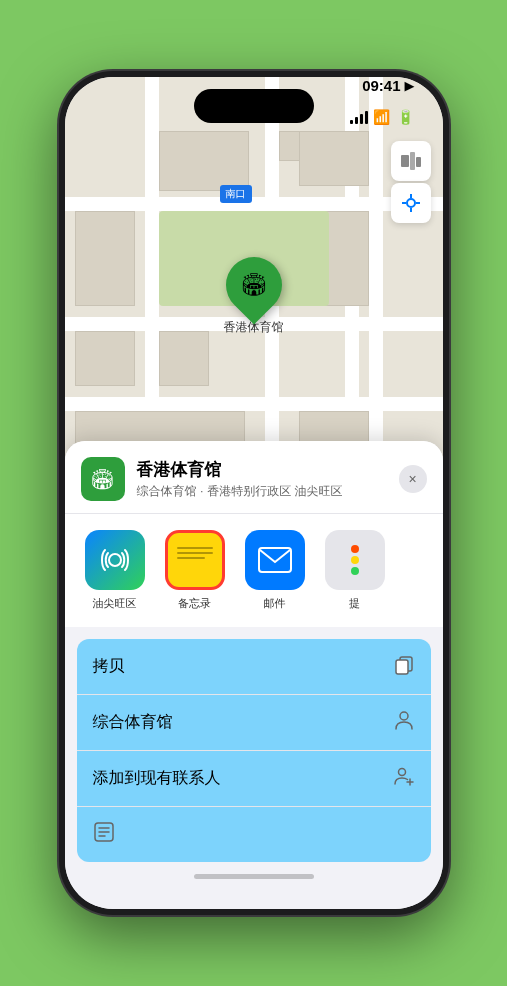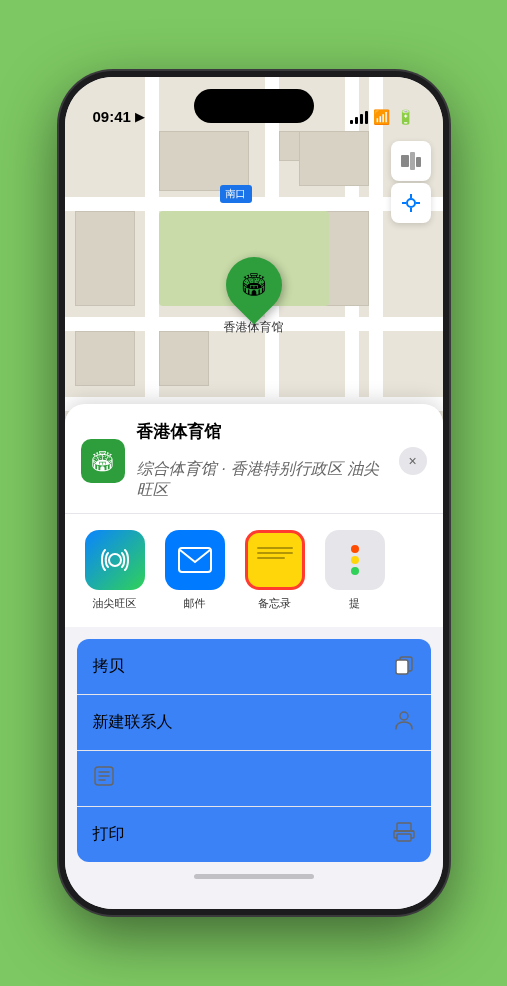--- a/index.html
+++ b/index.html
@@ -52,20 +52,21 @@
       position: absolute;
       top: 0;
       left: 0;
       right: 0;
       height: 54px;
       display: flex;
       align-items: flex-end;
       justify-content: space-between;
       padding: 0 28px 6px;
       z-index: 50;
+      flex-direction: column;
     }
 
     .status-time {
       font-size: 15px;
       font-weight: 600;
       color: #000;
       display: flex;
       align-items: center;
       gap: 3px;
     }
@@ -238,24 +239,23 @@
       flex: 1;
     }
 
     .venue-name {
       font-size: 17px;
       font-weight: 600;
       color: #000;
     }
 
     .venue-subtitle {
-      font-size: 16px;
+      font-size: 12px;
       color: #666;
-      margin-top: 16px;
-      font-style: italic;
+      margin-top: 2px;
     }
 
     .close-btn {
       width: 28px;
       height: 28px;
       background: #e5e5ea;
       border-radius: 50%;
       display: flex;
       align-items: center;
       justify-content: center;
@@ -325,21 +325,21 @@
 
     .share-label {
       font-size: 11px;
       color: #333;
       text-align: center;
     }
 
     
     .action-list {
       margin: 12px;
-      background: #3b82f6;
+      background: #7dd3fc;
       border-radius: 12px;
       overflow: hidden;
       text-align: center;
     }
 
     .action-item {
       display: flex;
       align-items: center;
       justify-content: space-between;
       padding: 14px 16px;
@@ -476,41 +476,41 @@
               <path d="M22 8 C25 11, 25 19, 22 22" stroke="white" stroke-width="2" fill="none" stroke-linecap="round"></path>
               <path d="M5 25 C1 21, 1 9, 5 5" stroke="white" stroke-width="2" fill="none" stroke-linecap="round"></path>
               <path d="M25 5 C29 9, 29 21, 25 25" stroke="white" stroke-width="2" fill="none" stroke-linecap="round"></path>
             </svg>
           </div>
           <span class="share-label">油尖旺区</span>
         </div>
 
 
         <div class="share-item">
-          <div class="share-icon mail">
-            <svg width="34" height="26" viewBox="0 0 34 26" fill="none">
-              <rect x="1" y="1" width="32" height="24" rx="3" fill="none" stroke="white" stroke-width="2"></rect>
-              <path d="M2 3 L17 15 L32 3" stroke="white" stroke-width="2" fill="none"></path>
-            </svg>
-          </div>
-          <span class="share-label">邮件</span>
-        </div>
-
-        <div class="share-item">
           <div class="share-icon notes" style="border:3px solid #ff3b30;background:#ffd60a;flex-direction:column;align-items:center;justify-content:flex-start;padding:10px 12px;">
             <div class="notes-lines">
               <div class="notes-line"></div>
               <div class="notes-line"></div>
               <div class="notes-line"></div>
             </div>
           </div>
           <span class="share-label">备忘录</span>
         </div>
 
         <div class="share-item">
+          <div class="share-icon mail">
+            <svg width="34" height="26" viewBox="0 0 34 26" fill="none">
+              <rect x="1" y="1" width="32" height="24" rx="3" fill="none" stroke="white" stroke-width="2"></rect>
+              <path d="M2 3 L17 15 L32 3" stroke="white" stroke-width="2" fill="none"></path>
+            </svg>
+          </div>
+          <span class="share-label">邮件</span>
+        </div>
+
+        <div class="share-item">
           <div class="share-icon more" style="flex-direction:column;align-items:center;justify-content:center;gap:3px;">
             <div class="more-dot" style="background:#ff4c00;"></div>
             <div class="more-dot" style="background:#ffd60a;"></div>
             <div class="more-dot" style="background:#30d158;"></div>
           </div>
           <span class="share-label">提</span>
         </div>
 
       </div>
 
@@ -520,53 +520,52 @@
           <span class="action-text">拷贝</span>
           <span class="action-icon">
             <svg width="22" height="22" viewBox="0 0 22 22" fill="none">
               <rect x="7" y="4" width="12" height="14" rx="2" stroke="#666" stroke-width="1.5" fill="none"></rect>
               <rect x="3" y="7" width="12" height="14" rx="2" stroke="#666" stroke-width="1.5" fill="white"></rect>
             </svg>
           </span>
         </div>
 
         <div class="action-item">
-          <span class="action-text">新建联系人</span>
+          <span class="action-text">综合体育馆</span>
           <span class="action-icon">
             <svg width="22" height="22" viewBox="0 0 22 22" fill="none">
               <circle cx="11" cy="7" r="4" stroke="#666" stroke-width="1.5" fill="none"></circle>
               <path d="M3 20 C3 15 6 13 11 13 C16 13 19 15 19 20" stroke="#666" stroke-width="1.5" fill="none" stroke-linecap="round"></path>
             </svg>
           </span>
         </div>
 
+        <div class="action-item">
+          <span class="action-text">添加到现有联系人</span>
+          <span class="action-icon">
+            <svg width="22" height="22" viewBox="0 0 22 22" fill="none">
+              <circle cx="9" cy="7" r="3.5" stroke="#666" stroke-width="1.5" fill="none"></circle>
+              <path d="M2 19 C2 14.5 5 13 9 13 C11 13 13 13.5 14.5 14.5" stroke="#666" stroke-width="1.5" fill="none" stroke-linecap="round"></path>
+              <line x1="17" y1="14" x2="17" y2="20" stroke="#666" stroke-width="1.5" stroke-linecap="round"></line>
+              <line x1="14" y1="17" x2="20" y2="17" stroke="#666" stroke-width="1.5" stroke-linecap="round"></line>
+            </svg>
+          </span>
+        </div>
 
         <div class="action-item">
           <span class="action-icon">
             <svg width="22" height="22" viewBox="0 0 22 22" fill="none">
               <rect x="2" y="2" width="18" height="18" rx="3" stroke="#666" stroke-width="1.5" fill="none"></rect>
               <line x1="6" y1="7" x2="16" y2="7" stroke="#666" stroke-width="1.5" stroke-linecap="round"></line>
               <line x1="6" y1="11" x2="16" y2="11" stroke="#666" stroke-width="1.5" stroke-linecap="round"></line>
               <line x1="6" y1="15" x2="12" y2="15" stroke="#666" stroke-width="1.5" stroke-linecap="round"></line>
             </svg>
           </span>
         </div>
 
-        <div class="action-item">
-          <span class="action-text">打印</span>
-          <span class="action-icon">
-            <svg width="22" height="22" viewBox="0 0 22 22" fill="none">
-              <rect x="4" y="2" width="14" height="8" rx="1" stroke="#666" stroke-width="1.5" fill="none"></rect>
-              <rect x="4" y="13" width="14" height="7" rx="1" stroke="#666" stroke-width="1.5" fill="none"></rect>
-              <path d="M4 10 H2 Q1 10 1 11 V16 Q1 17 2 17 H4" stroke="#666" stroke-width="1.5" fill="none"></path>
-              <path d="M18 17 H20 Q21 17 21 16 V11 Q21 10 20 10 H18" stroke="#666" stroke-width="1.5" fill="none"></path>
-              <line x1="1" y1="10" x2="21" y2="10" stroke="#666" stroke-width="1.5"></line>
-            </svg>
-          </span>
-        </div>
 
       </div>
 
       <div style="display:flex;justify-content:center;margin-top:8px;">
         <div style="width:120px;height:5px;background:#000;border-radius:3px;opacity:0.2;"></div>
       </div>
 
     </div>
 
   </div>

